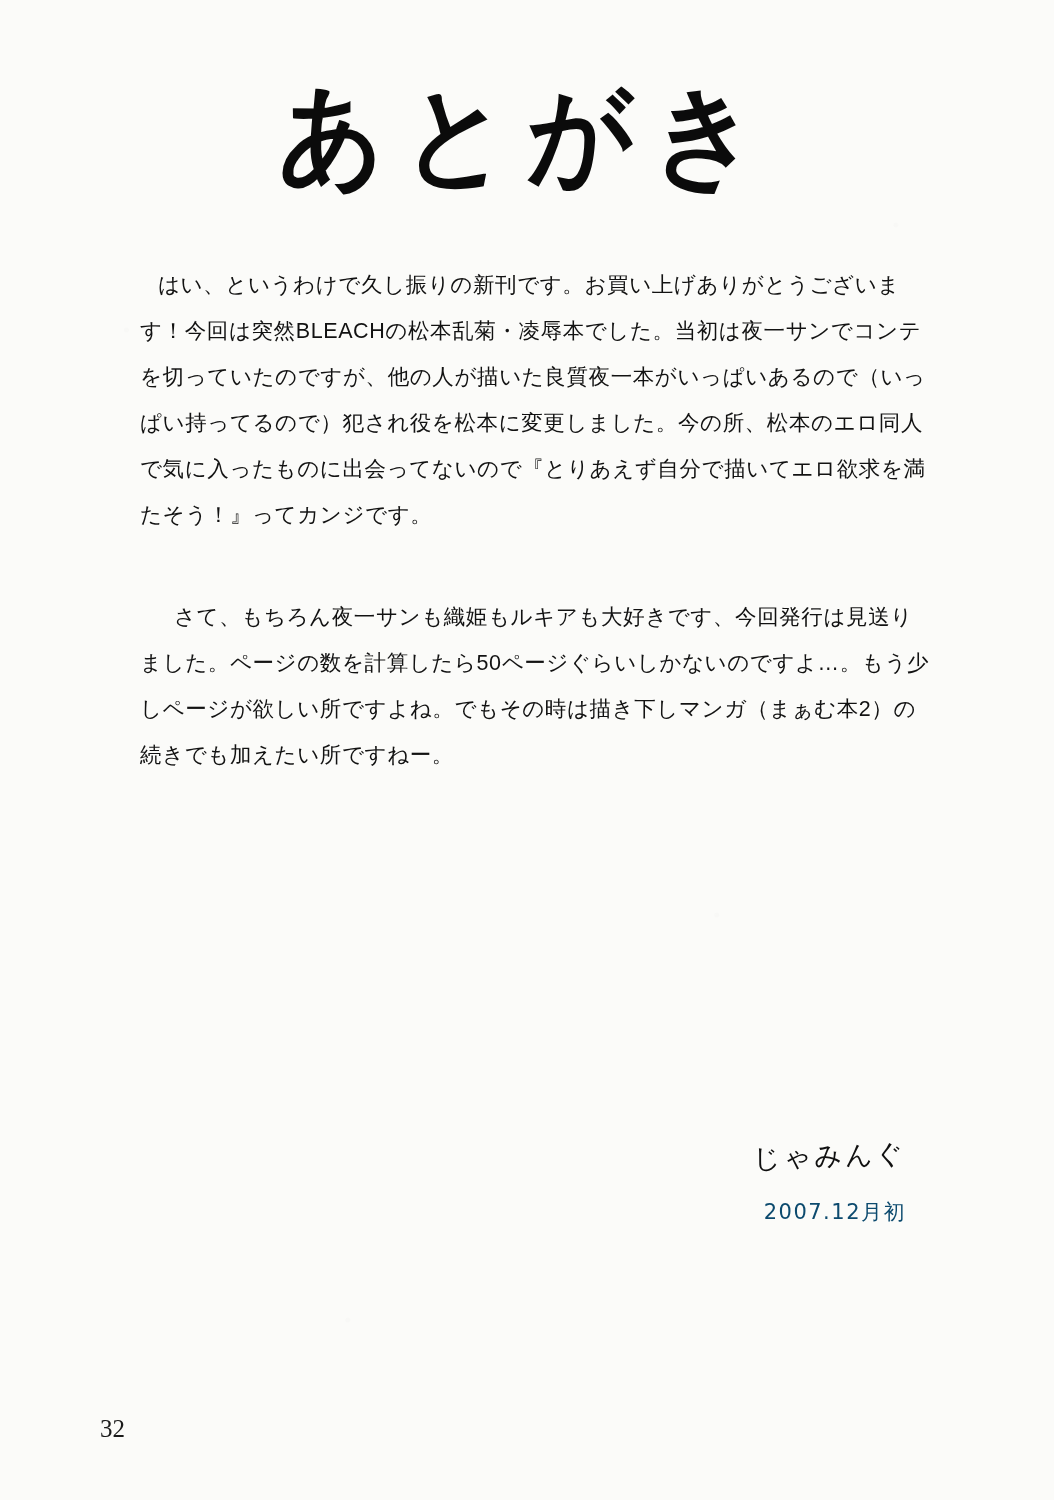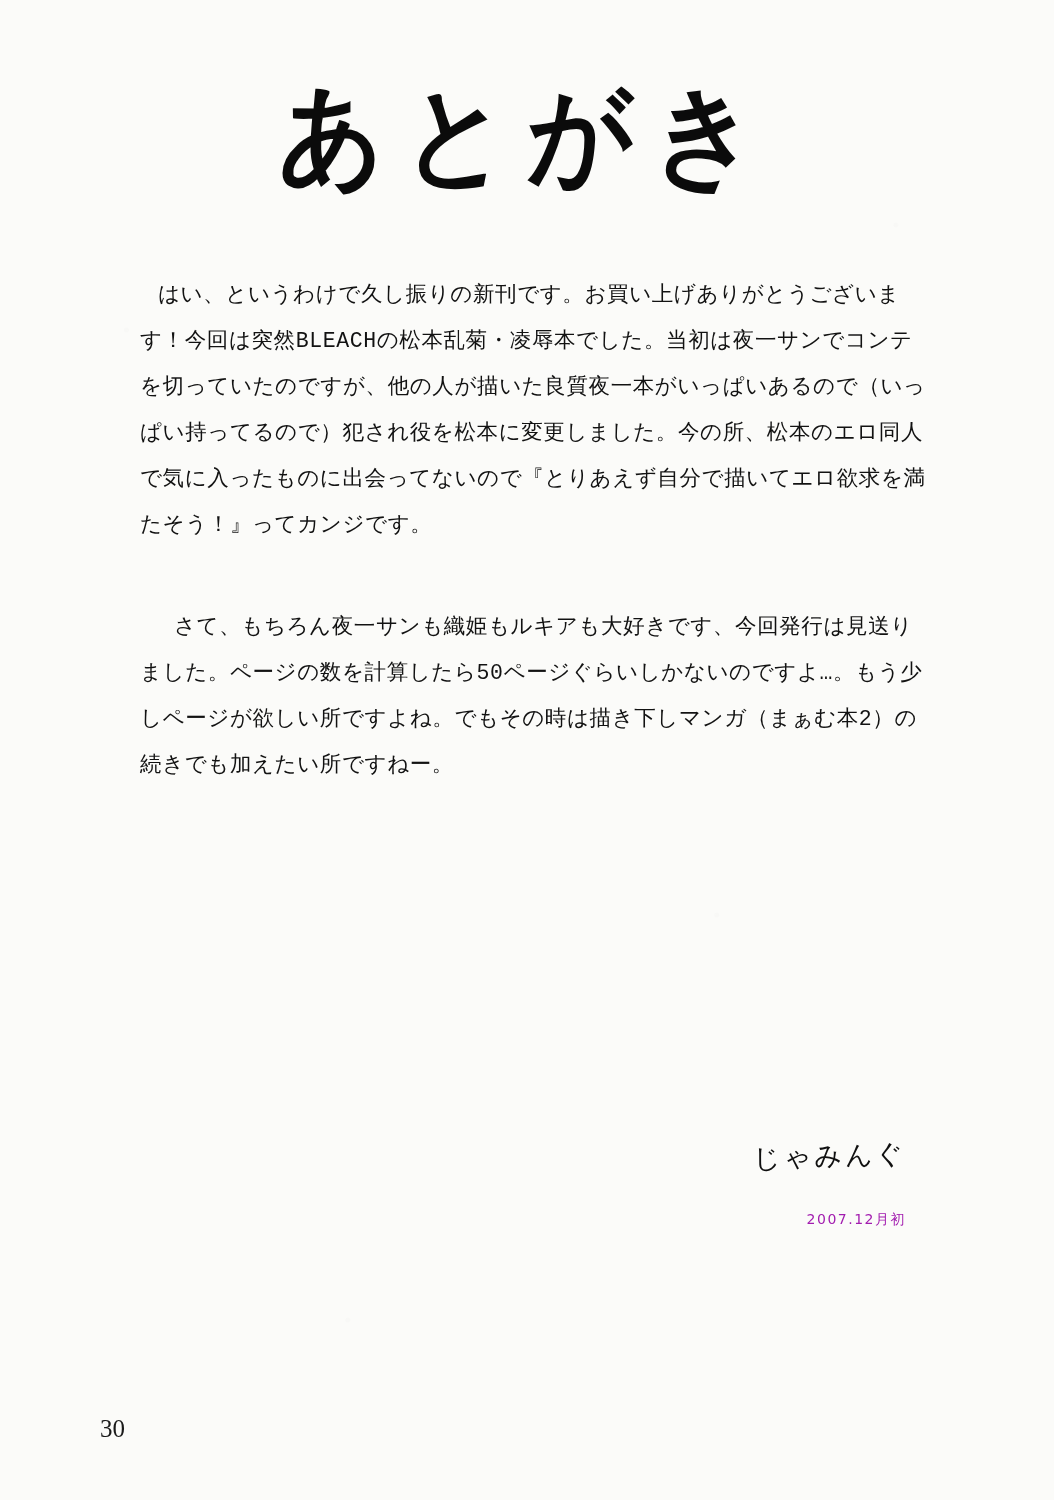--- a/index.html
+++ b/index.html
@@ -43,27 +43,27 @@
     font-weight: 700;
     letter-spacing: 18px;
     color: #0b0b0b;
     line-height: 1.1;
     transform: scaleY(1.06);
   }
 
   .body-text {
     position: absolute;
     left: 140px;
-    top: 272px;
+    top: 262px;
     width: 790px;
     font-size: 21.5px;
     line-height: 46px;
     color: #121212;
     letter-spacing: 0.6px;
-    font-family: Liberation Mono, monospace;
+    font-family: Liberation Sans, sans-serif;
   }
 
   .para {
     margin: 0 0 0 0;
     text-indent: 34px;
   }
   .para.first { text-indent: 18px; }
   .gap-large { height: 56px; }
   .gap-mid { height: 50px; }
 
@@ -74,24 +74,24 @@
     text-align: right;
     font-family: "DejaVu Sans", sans-serif;
   }
   .sig-name {
     font-size: 27px;
     letter-spacing: 3px;
     color: #101010;
     transform: rotate(-2deg);
   }
   .sig-date {
-    margin-top: 37px;
-    font-size: 14px;
+    margin-top: 24px;
+    font-size: 21px;
     letter-spacing: 1.5px;
-    color: #a21caf;
+    color: #0c4a6e;
   }
 
   .page-number {
     position: absolute;
     left: 100px;
     top: 1415px;
     font-size: 25px;
     color: #1a1a1a;
     font-family: "Liberation Serif", serif;
   }
@@ -109,14 +109,14 @@
     <div class="gap-large"></div>
     <p class="para">さて、もちろん夜一サンも織姫もルキアも大好きです、今回発行は見送りました。ページの数を計算したら50ページぐらいしかないのですよ…。もう少しページが欲しい所ですよね。でもその時は描き下しマンガ（まぁむ本2）の続きでも加えたい所ですねー。</p>
     <div class="gap-mid"></div>
   </div>
 
   <div class="signature">
     <div class="sig-name">じゃみんぐ</div>
     <div class="sig-date">2007.12月初</div>
   </div>
 
-  <div class="page-number">30</div>
+  <div class="page-number">32</div>
 </div>
 
 </body></html>

